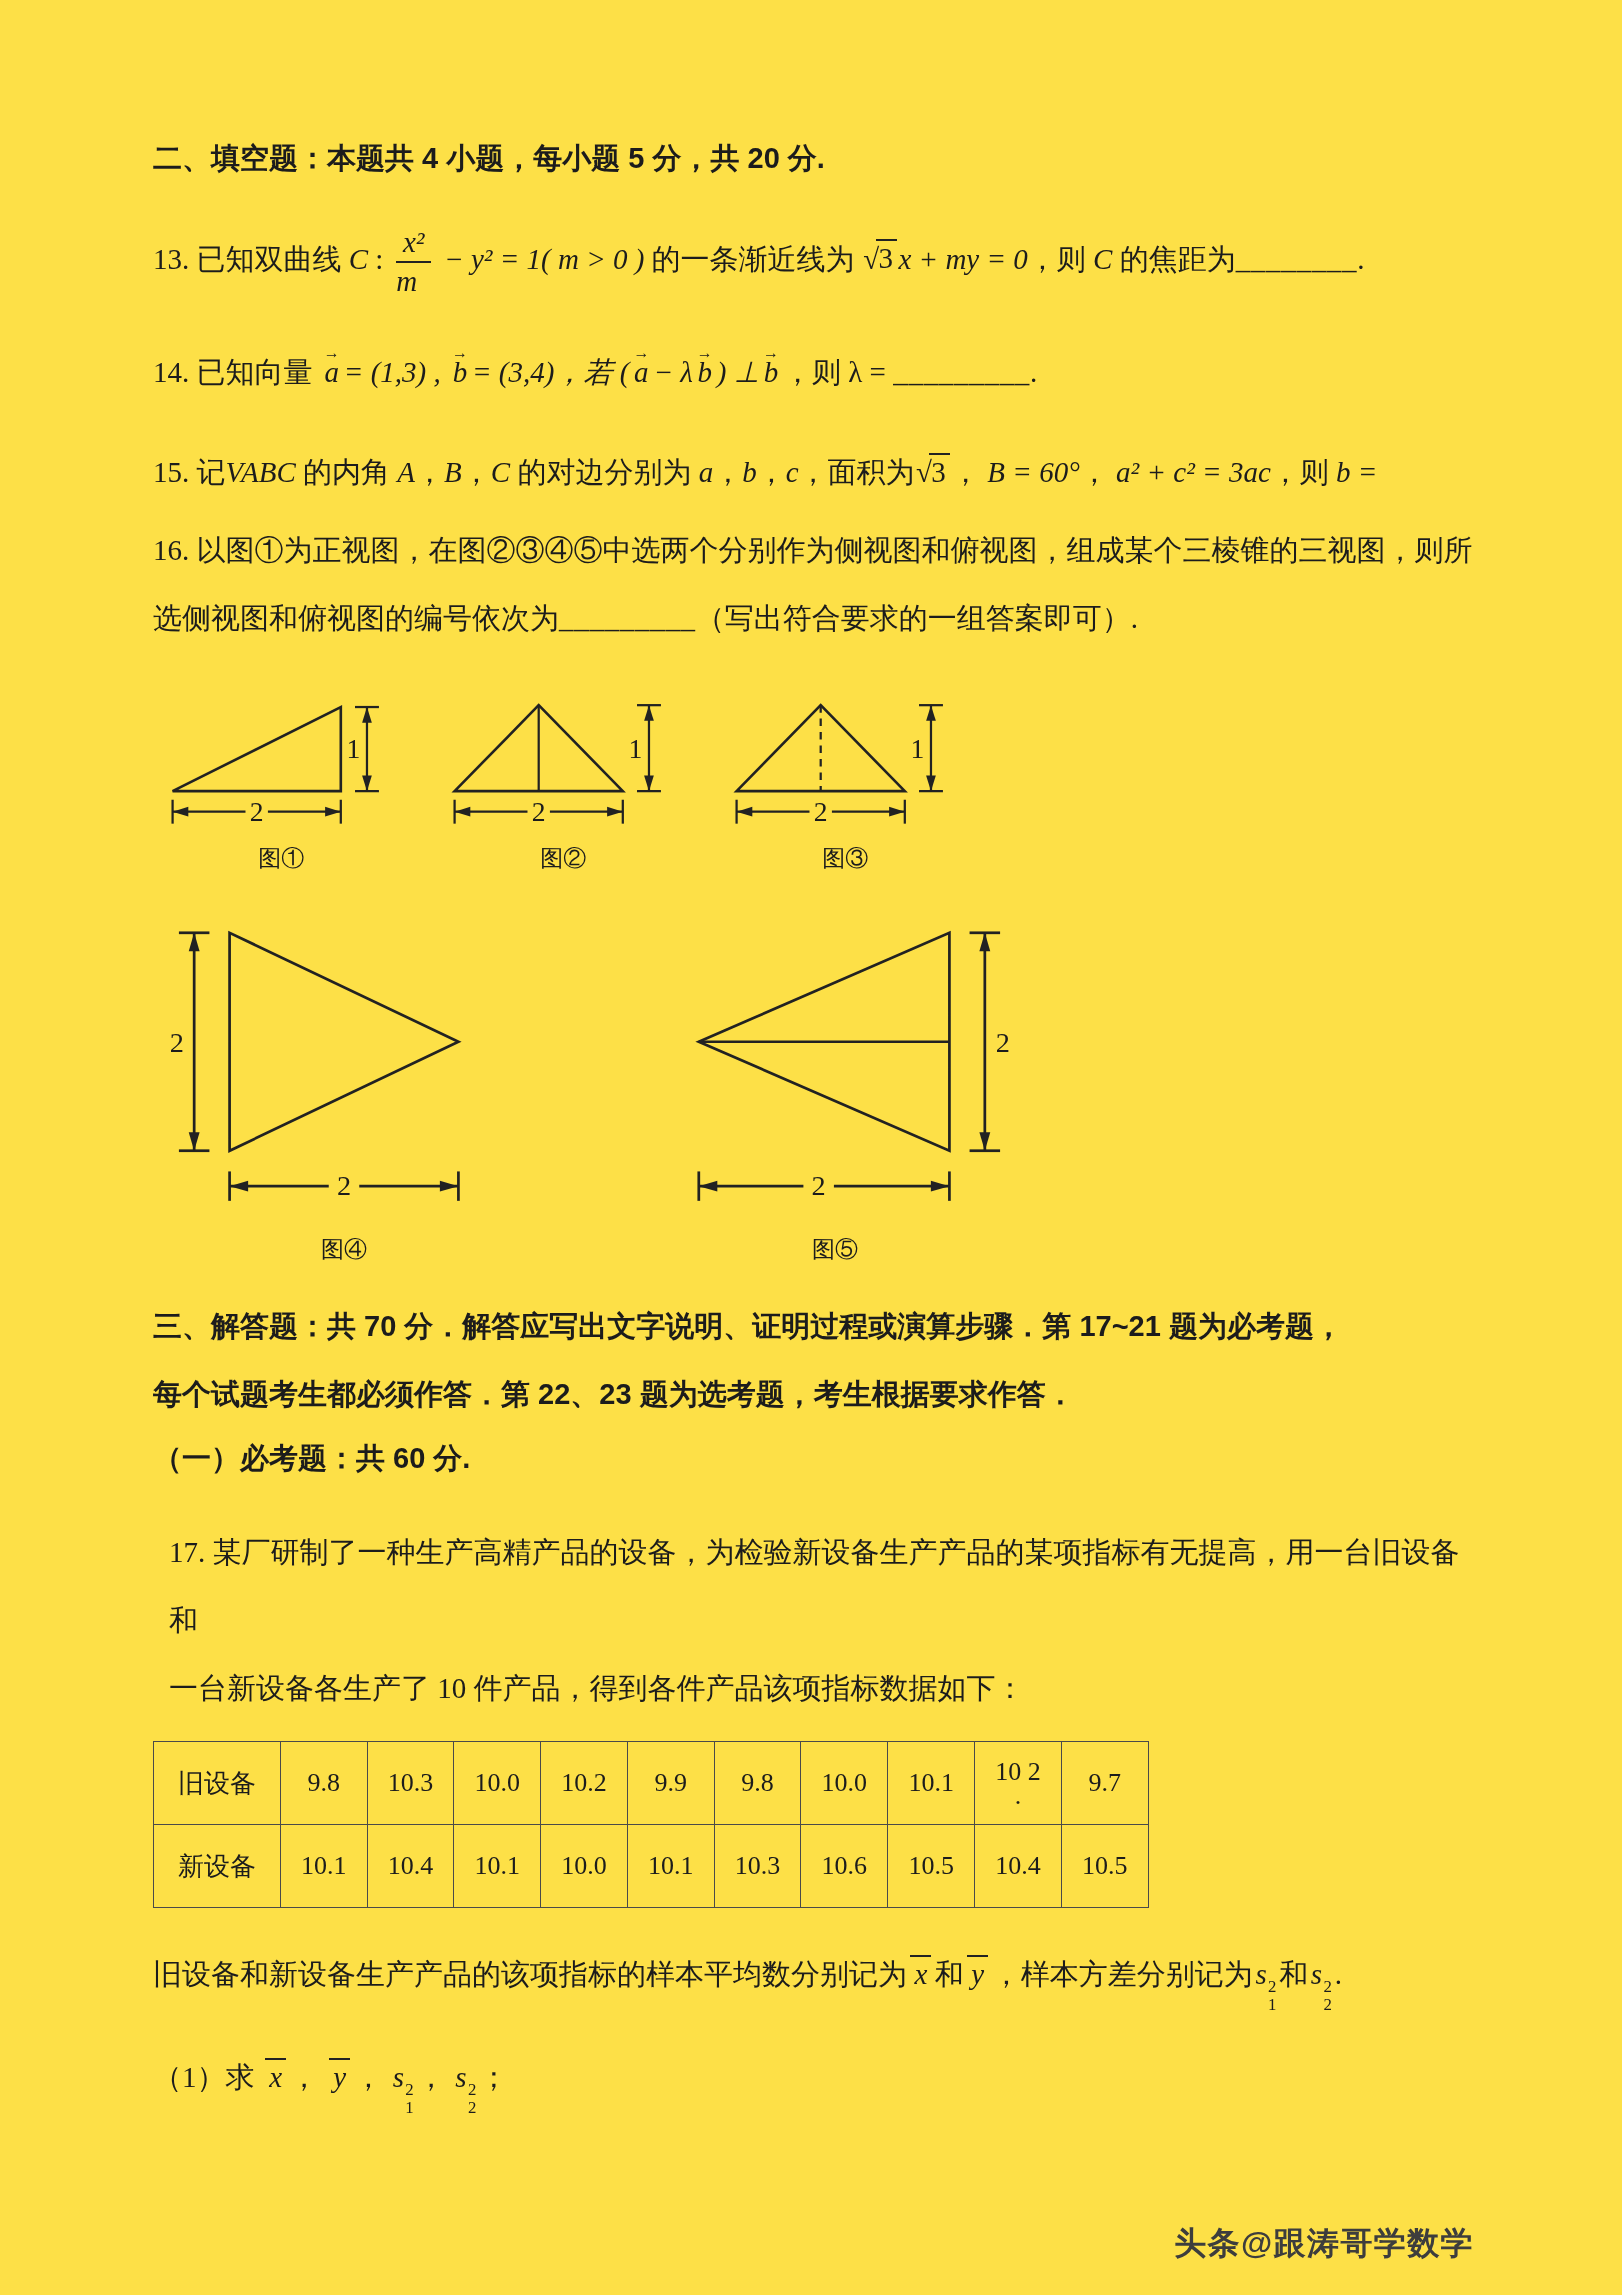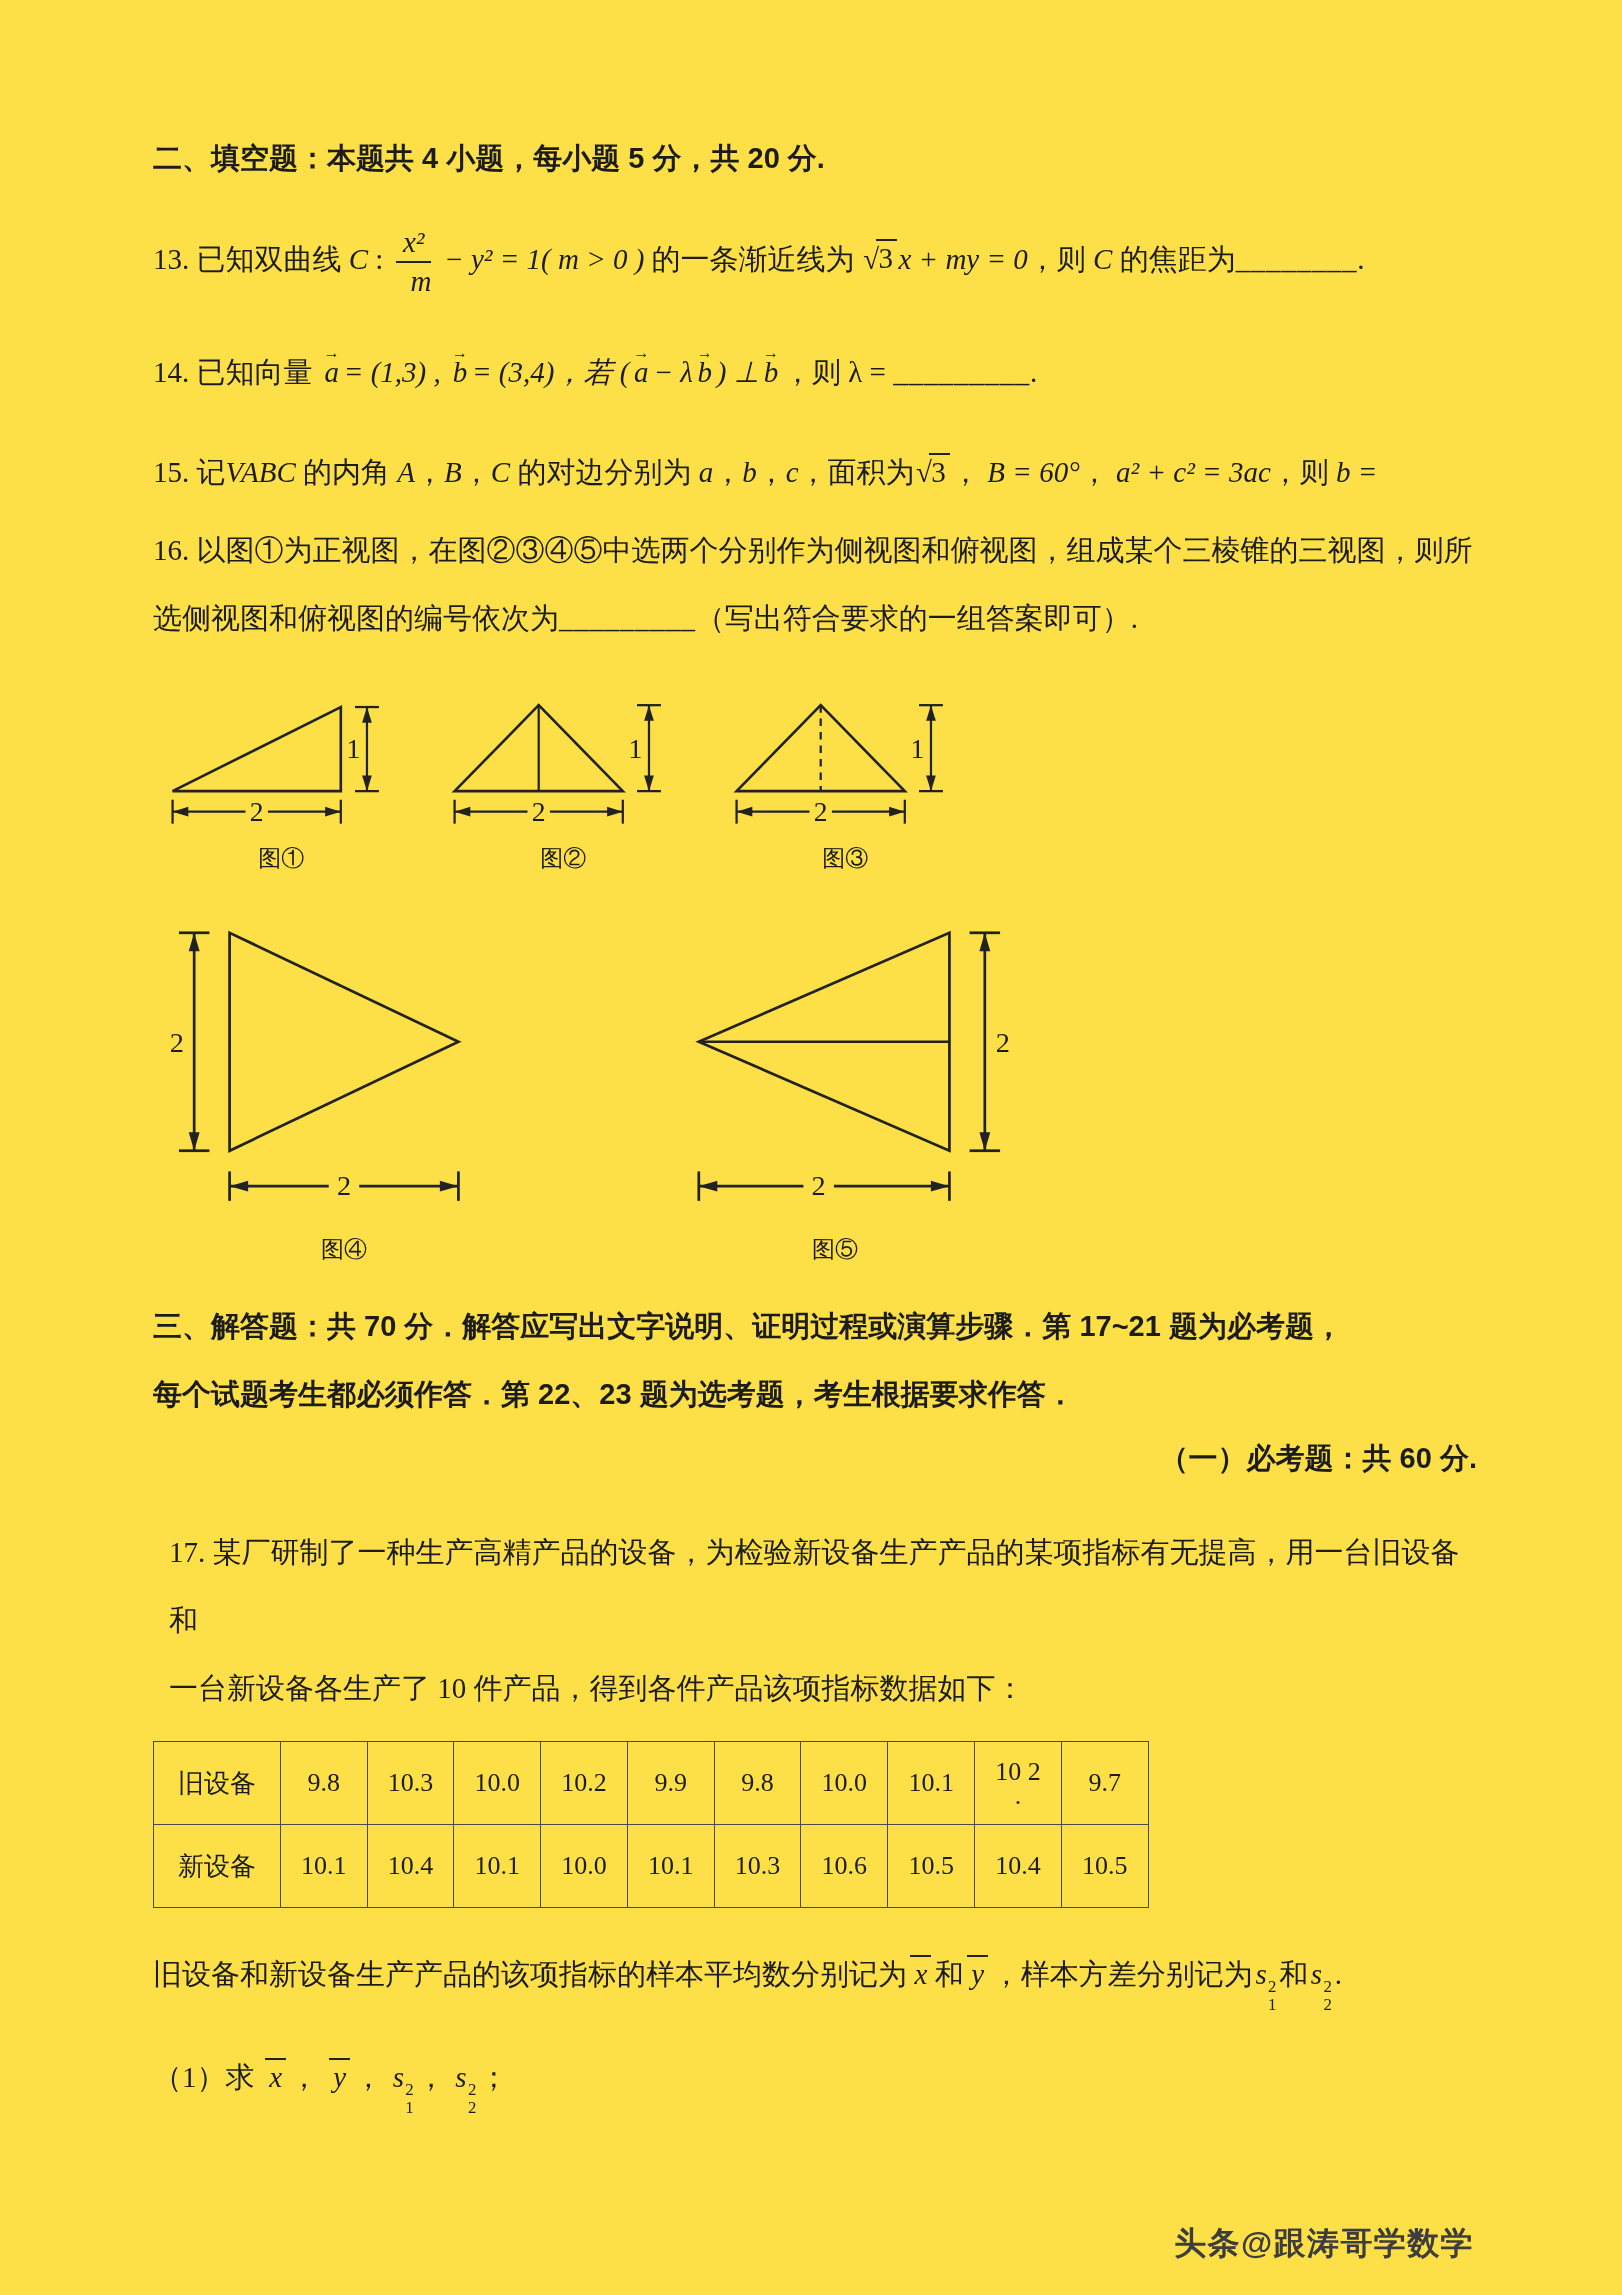--- a/index.html
+++ b/index.html
@@ -17,21 +17,21 @@
   .bold-head{
     font-family:"Liberation Sans", sans-serif;
     font-weight:700;
     font-size:29px;
   }
   .para{margin:0 0 49px 0;line-height:1.75;}
   .para2{margin:0 0 16.4px 0;line-height:2.35;}
   .m{font-style:italic;}
   .blank{letter-spacing:0.7px;}
   
-  .frac{display:inline-block;vertical-align:middle;text-align:right;line-height:1.15;margin:0 5.5px;}
+  .frac{display:inline-block;vertical-align:middle;text-align:left;line-height:1.15;margin:0 5.5px;}
   .frac .num{display:block;border-bottom:2px solid #222;padding:0 6.8px 2px;}
   .frac .den{display:block;padding-top:2px;}
   
   .sqrt{white-space:nowrap;display:inline-block;margin:0 1.4px;}
   .sqrt .rs{font-style:normal;}
   .sqrt .ru{border-top:2px solid #222;padding:1.4px 4.1px 0 2px;margin-left:-2.7px;}
   
   .vec{position:relative;display:inline-block;margin:0 3.4px;padding:0 1.4px;}
   .vec .arr{position:absolute;left:50%;top:-0.52em;transform:translateX(-50%);font-size:0.55em;font-style:normal;}
   
@@ -208,21 +208,21 @@
         <text x="320" y="522" text-anchor="middle" font-size="52">2</text>
       </svg>
       <div class="cap">图⑤</div>
     </div>
   </div>
 
   <div class="para2 bold-head" style="margin-bottom:5.5px;">
     <div>三、解答题：共 70 分．解答应写出文字说明、证明过程或演算步骤．第 17~21 题为必考题，</div>
     <div>每个试题考生都必须作答．第 22、23 题为选考题，考生根据要求作答．</div>
   </div>
-  <div class="para bold-head" style="margin-bottom:34px;text-align:right;">（一）必考题：共 60 分.</div>
+  <div class="para bold-head" style="margin-bottom:34px;">（一）必考题：共 60 分.</div>
 
   <div class="para2" style="margin-bottom:8.2px;margin-left:16px;">
     <div>17. 某厂研制了一种生产高精产品的设备，为检验新设备生产产品的某项指标有无提高，用一台旧设备和</div>
     <div>一台新设备各生产了 10 件产品，得到各件产品该项指标数据如下：</div>
   </div>
 
   <table class="dtable">
     <tbody>
         <tr>
       <td class="lab">旧设备</td>

